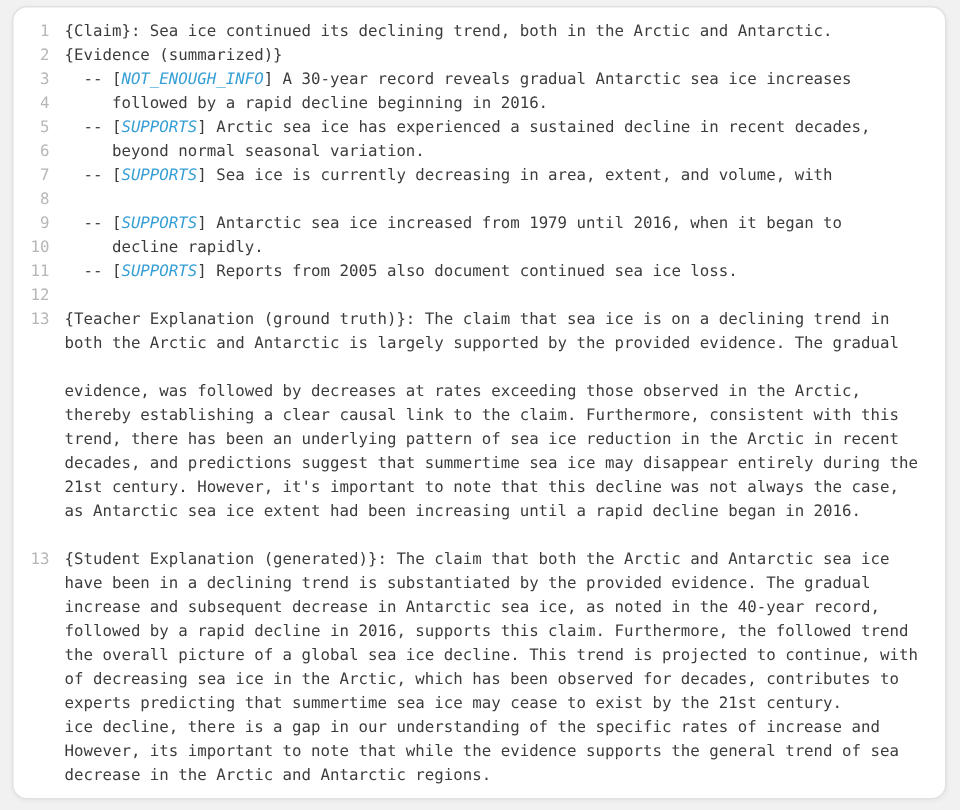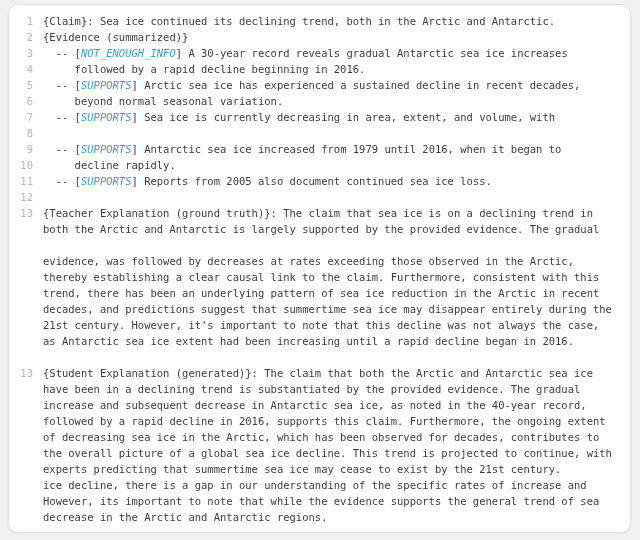--- a/index.html
+++ b/index.html
@@ -142,29 +142,29 @@
       <div class="code-row">
         <span class="gutter"></span>
         <span class="code-text"><span>have been in a declining trend is substantiated by the provided evidence. The gradual</span></span>
       </div>
       <div class="code-row">
         <span class="gutter"></span>
         <span class="code-text"><span>increase and subsequent decrease in Antarctic sea ice, as noted in the 40-year record,</span></span>
       </div>
       <div class="code-row">
         <span class="gutter"></span>
-        <span class="code-text"><span>followed by a rapid decline in 2016, supports this claim. Furthermore, the ongoing extent</span></span>
+        <span class="code-text"><span>followed by a rapid decline in 2016, supports this claim. Furthermore, the followed trend</span></span>
+      </div>
+      <div class="code-row">
+        <span class="gutter"></span>
+        <span class="code-text"><span>the overall picture of a global sea ice decline. This trend is projected to continue, with</span></span>
       </div>
       <div class="code-row">
         <span class="gutter"></span>
         <span class="code-text"><span>of decreasing sea ice in the Arctic, which has been observed for decades, contributes to</span></span>
-      </div>
-      <div class="code-row">
-        <span class="gutter"></span>
-        <span class="code-text"><span>the overall picture of a global sea ice decline. This trend is projected to continue, with</span></span>
       </div>
       <div class="code-row">
         <span class="gutter"></span>
         <span class="code-text"><span>experts predicting that summertime sea ice may cease to exist by the 21st century.</span></span>
       </div>
       <div class="code-row">
         <span class="gutter"></span>
         <span class="code-text"><span>ice decline, there is a gap in our understanding of the specific rates of increase and</span></span>
       </div>
       <div class="code-row">

